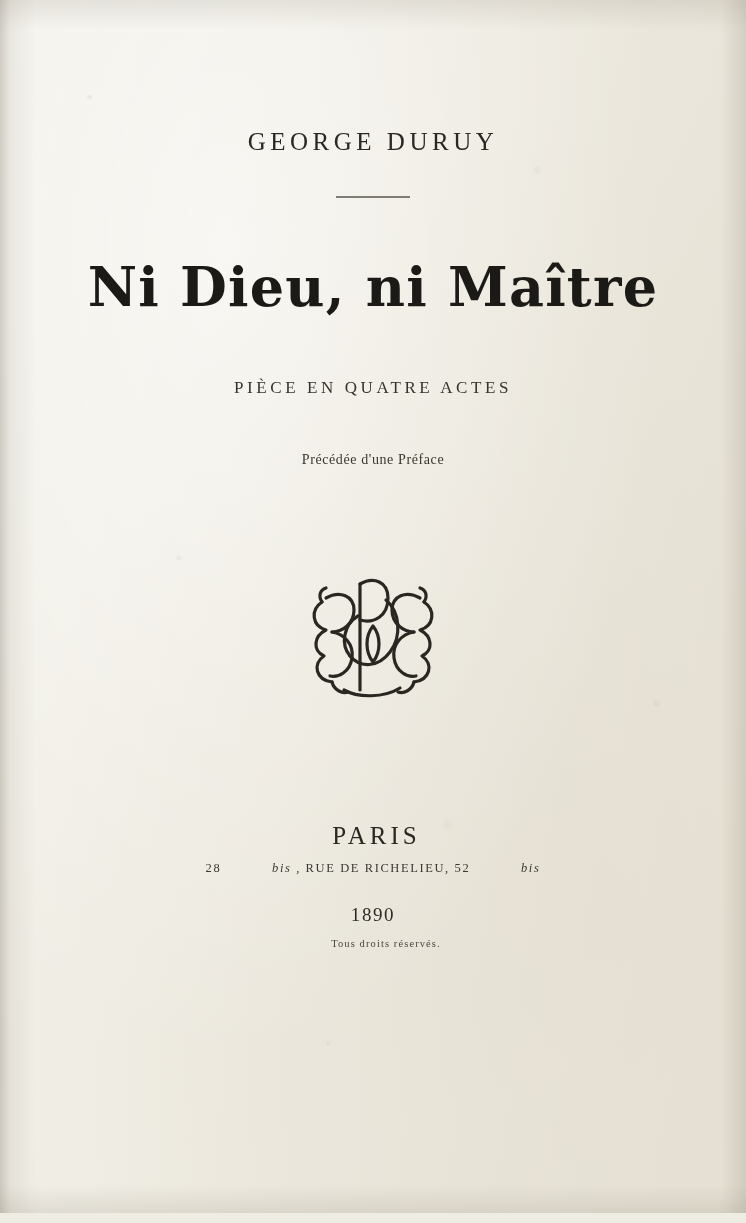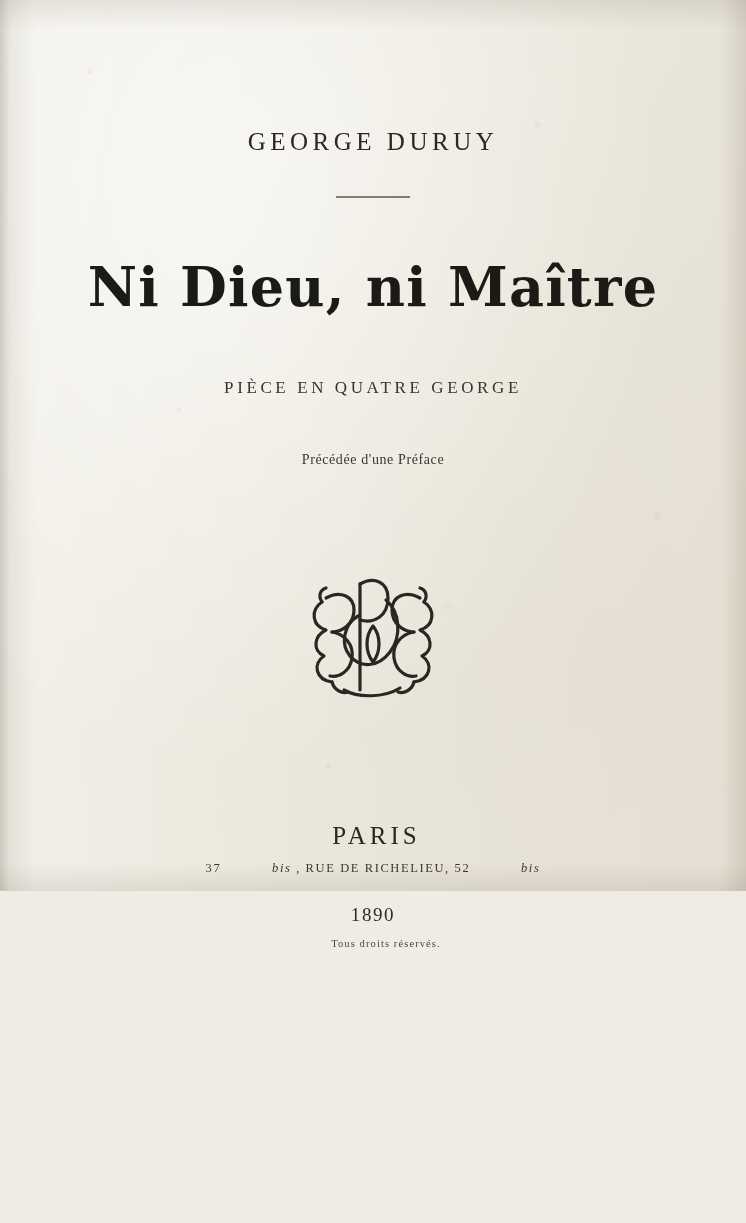--- a/index.html
+++ b/index.html
@@ -9,21 +9,21 @@
   body {
     width: 746px;
     height: 1223px;
     background: #efece4;
     font-family: "Liberation Serif", serif;
     overflow: hidden;
   }
   .page {
     position: relative;
     width: 746px;
-    height: 891px;
+    height: 1213px;
     background:
       radial-gradient(ellipse at 30% 20%, rgba(255,255,255,0.55) 0%, rgba(255,255,255,0) 60%),
       radial-gradient(ellipse at 80% 75%, rgba(228,222,208,0.6) 0%, rgba(255,255,255,0) 65%),
       linear-gradient(100deg, #f3f1ea 0%, #efece3 35%, #eae6db 70%, #e6e1d5 100%);
   }
   
   .page::before {
     content: "";
     position: absolute;
     inset: 0;
@@ -171,21 +171,21 @@
 
 <div class="page">
   <div class="content">
 
     <div class="author">GEORGE DURUY</div>
 
     <div class="rule"></div>
 
     <div class="title">Ni Dieu, ni Maître</div>
 
-    <div class="subtitle">PIÈCE EN QUATRE GEORGE</div>
+    <div class="subtitle">PIÈCE EN QUATRE ACTES</div>
 
     <div class="preface">Précédée d'une Préface</div>
 
     <div class="device">
       <svg viewBox="0 0 170 185" width="170" height="185" aria-hidden="true">
         <g fill="none" stroke="#2a2723" stroke-width="3.2" stroke-linecap="round" stroke-linejoin="round">
 
           <path d="M34 62 C22 70 24 86 38 90 C26 96 24 110 36 116 C24 124 28 140 44 142"></path>
           <path d="M38 58 C52 50 66 56 66 70 C66 84 54 92 44 92"></path>
           <path d="M44 92 C56 94 66 104 64 118 C62 132 50 138 42 136"></path>
@@ -207,21 +207,21 @@
           <path d="M126 142 C124 150 116 154 110 152"></path>
         </g>
       </svg>
     </div>
 
     <div class="imprint">
       <div class="imprint-city">PARIS</div>
 
 
       <div class="imprint-address">
-        <span>37</span>
+        <span>28</span>
         <span class="it">bis</span>
         <span>, RUE DE RICHELIEU, 52</span>
         <span class="it">bis</span>
       </div>
 
       <div class="imprint-year">1890</div>
 
       <div class="imprint-rights">Tous droits réservés.</div>
     </div>
 

